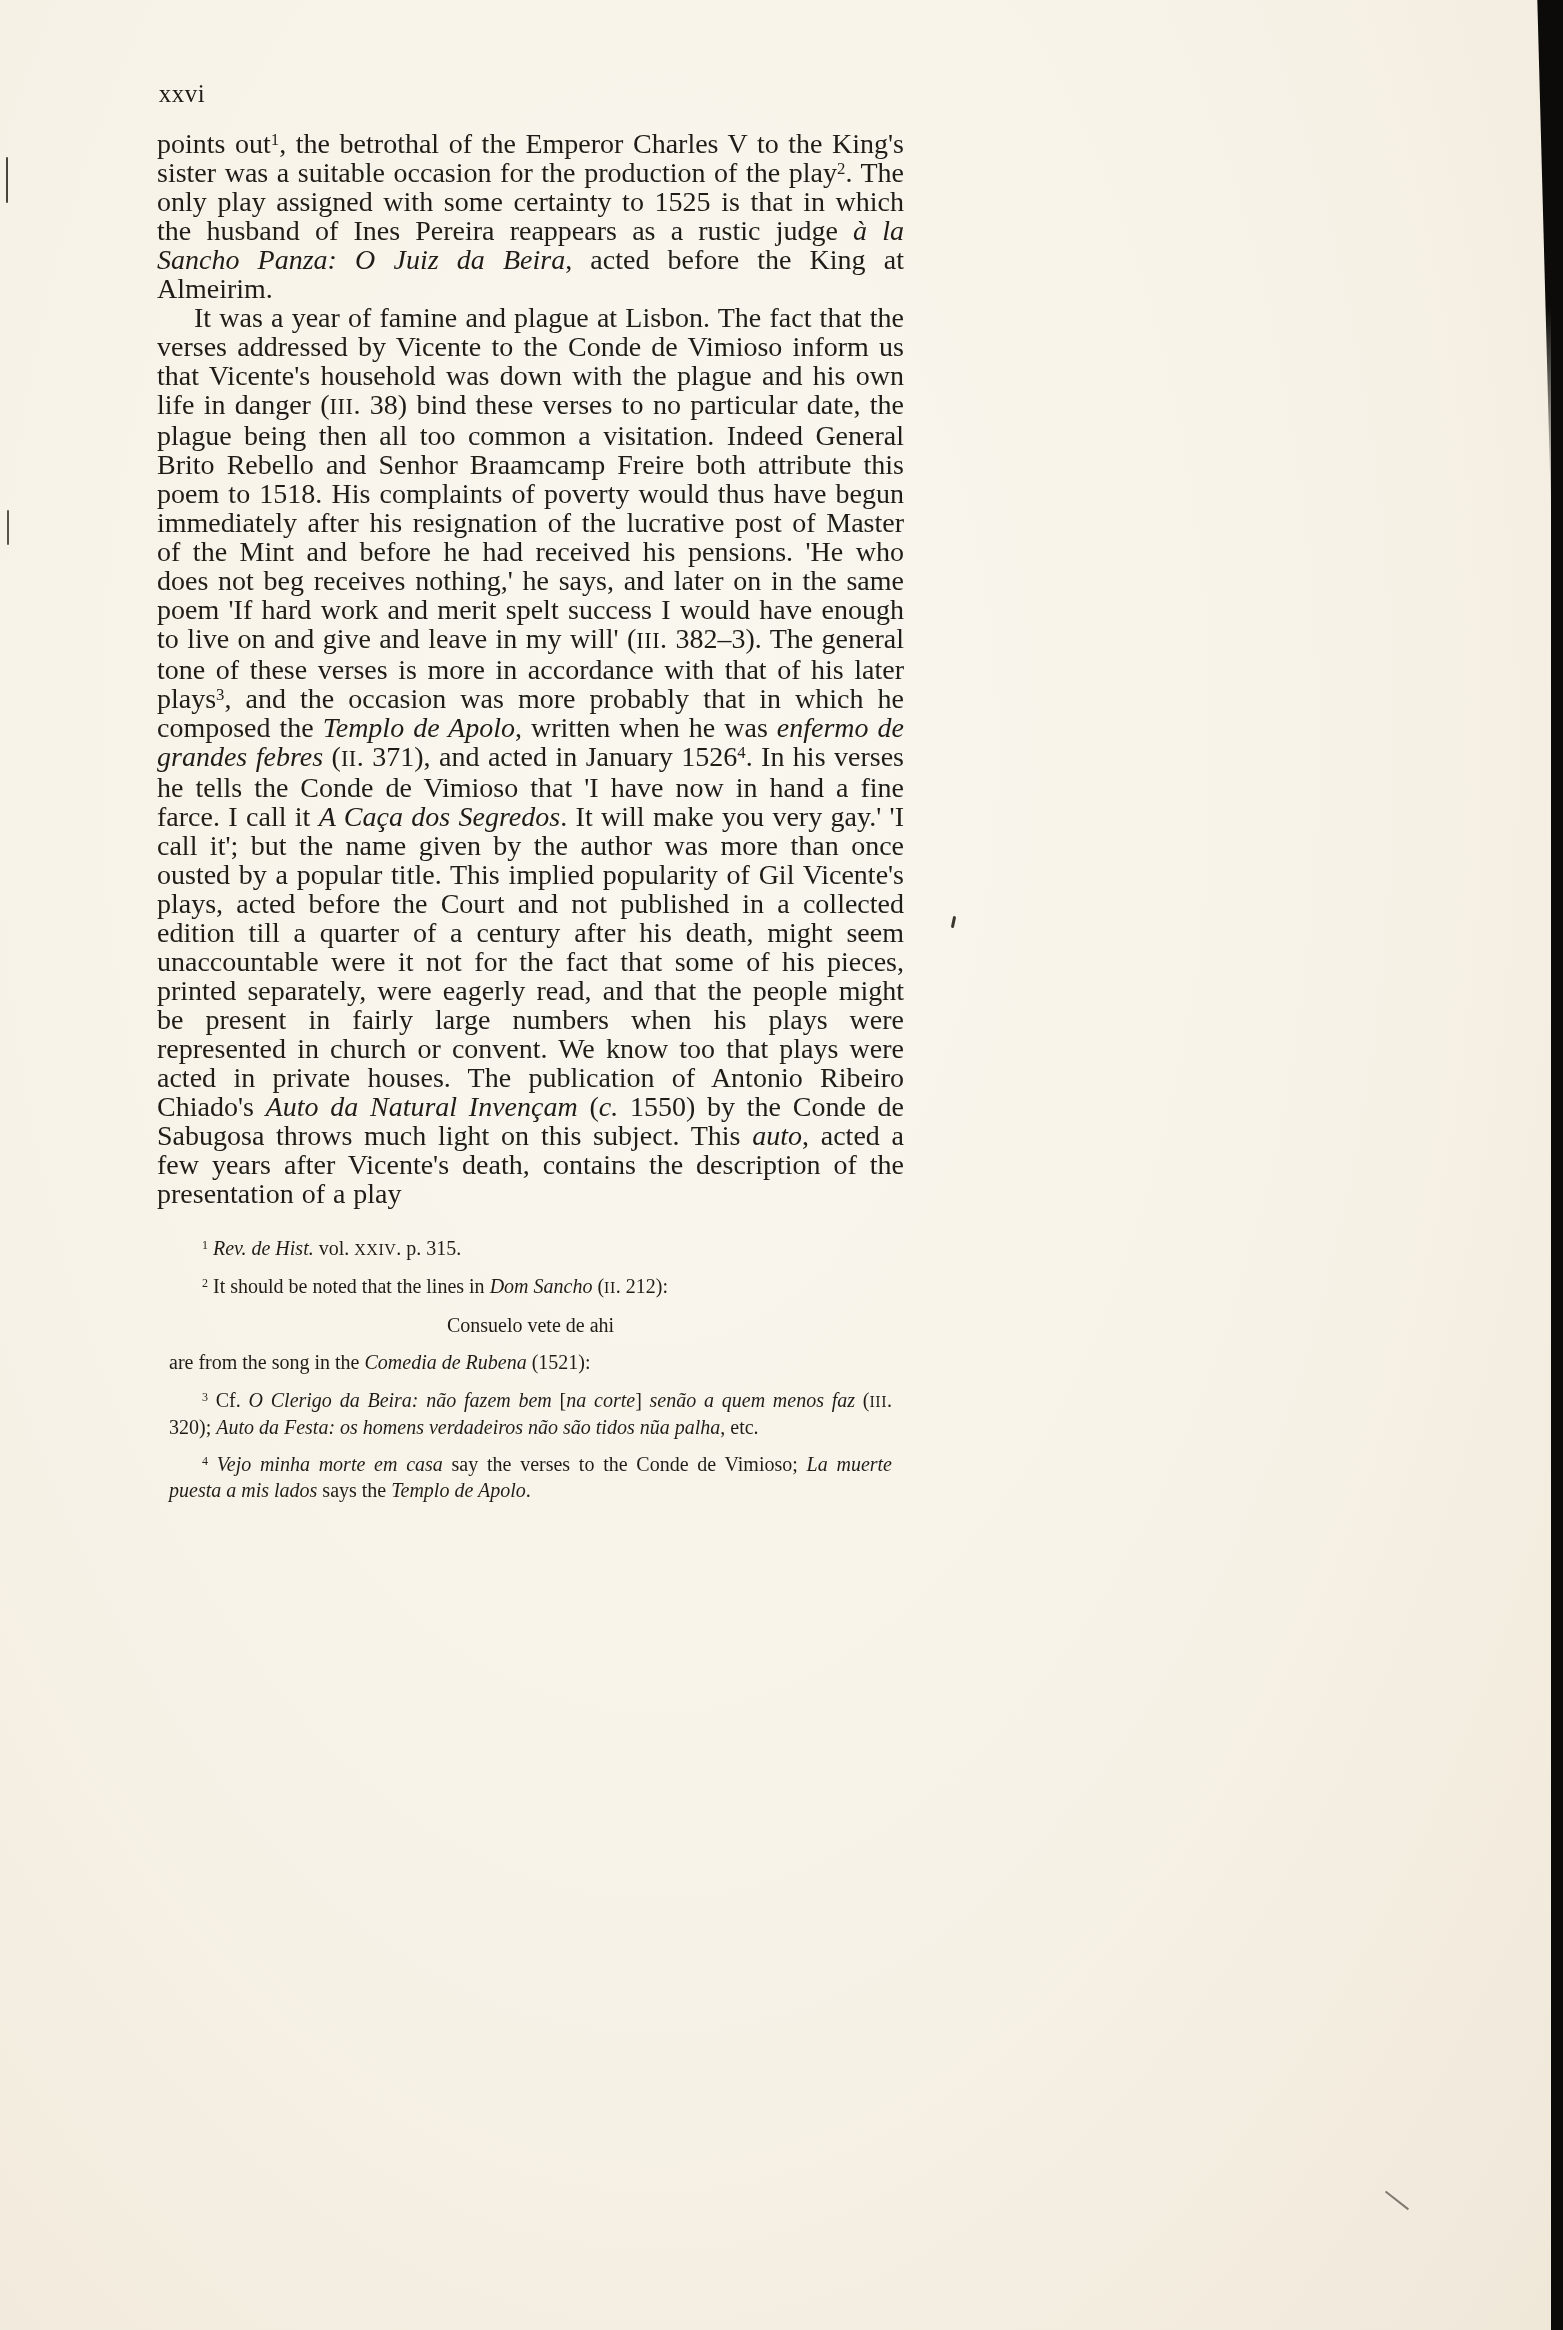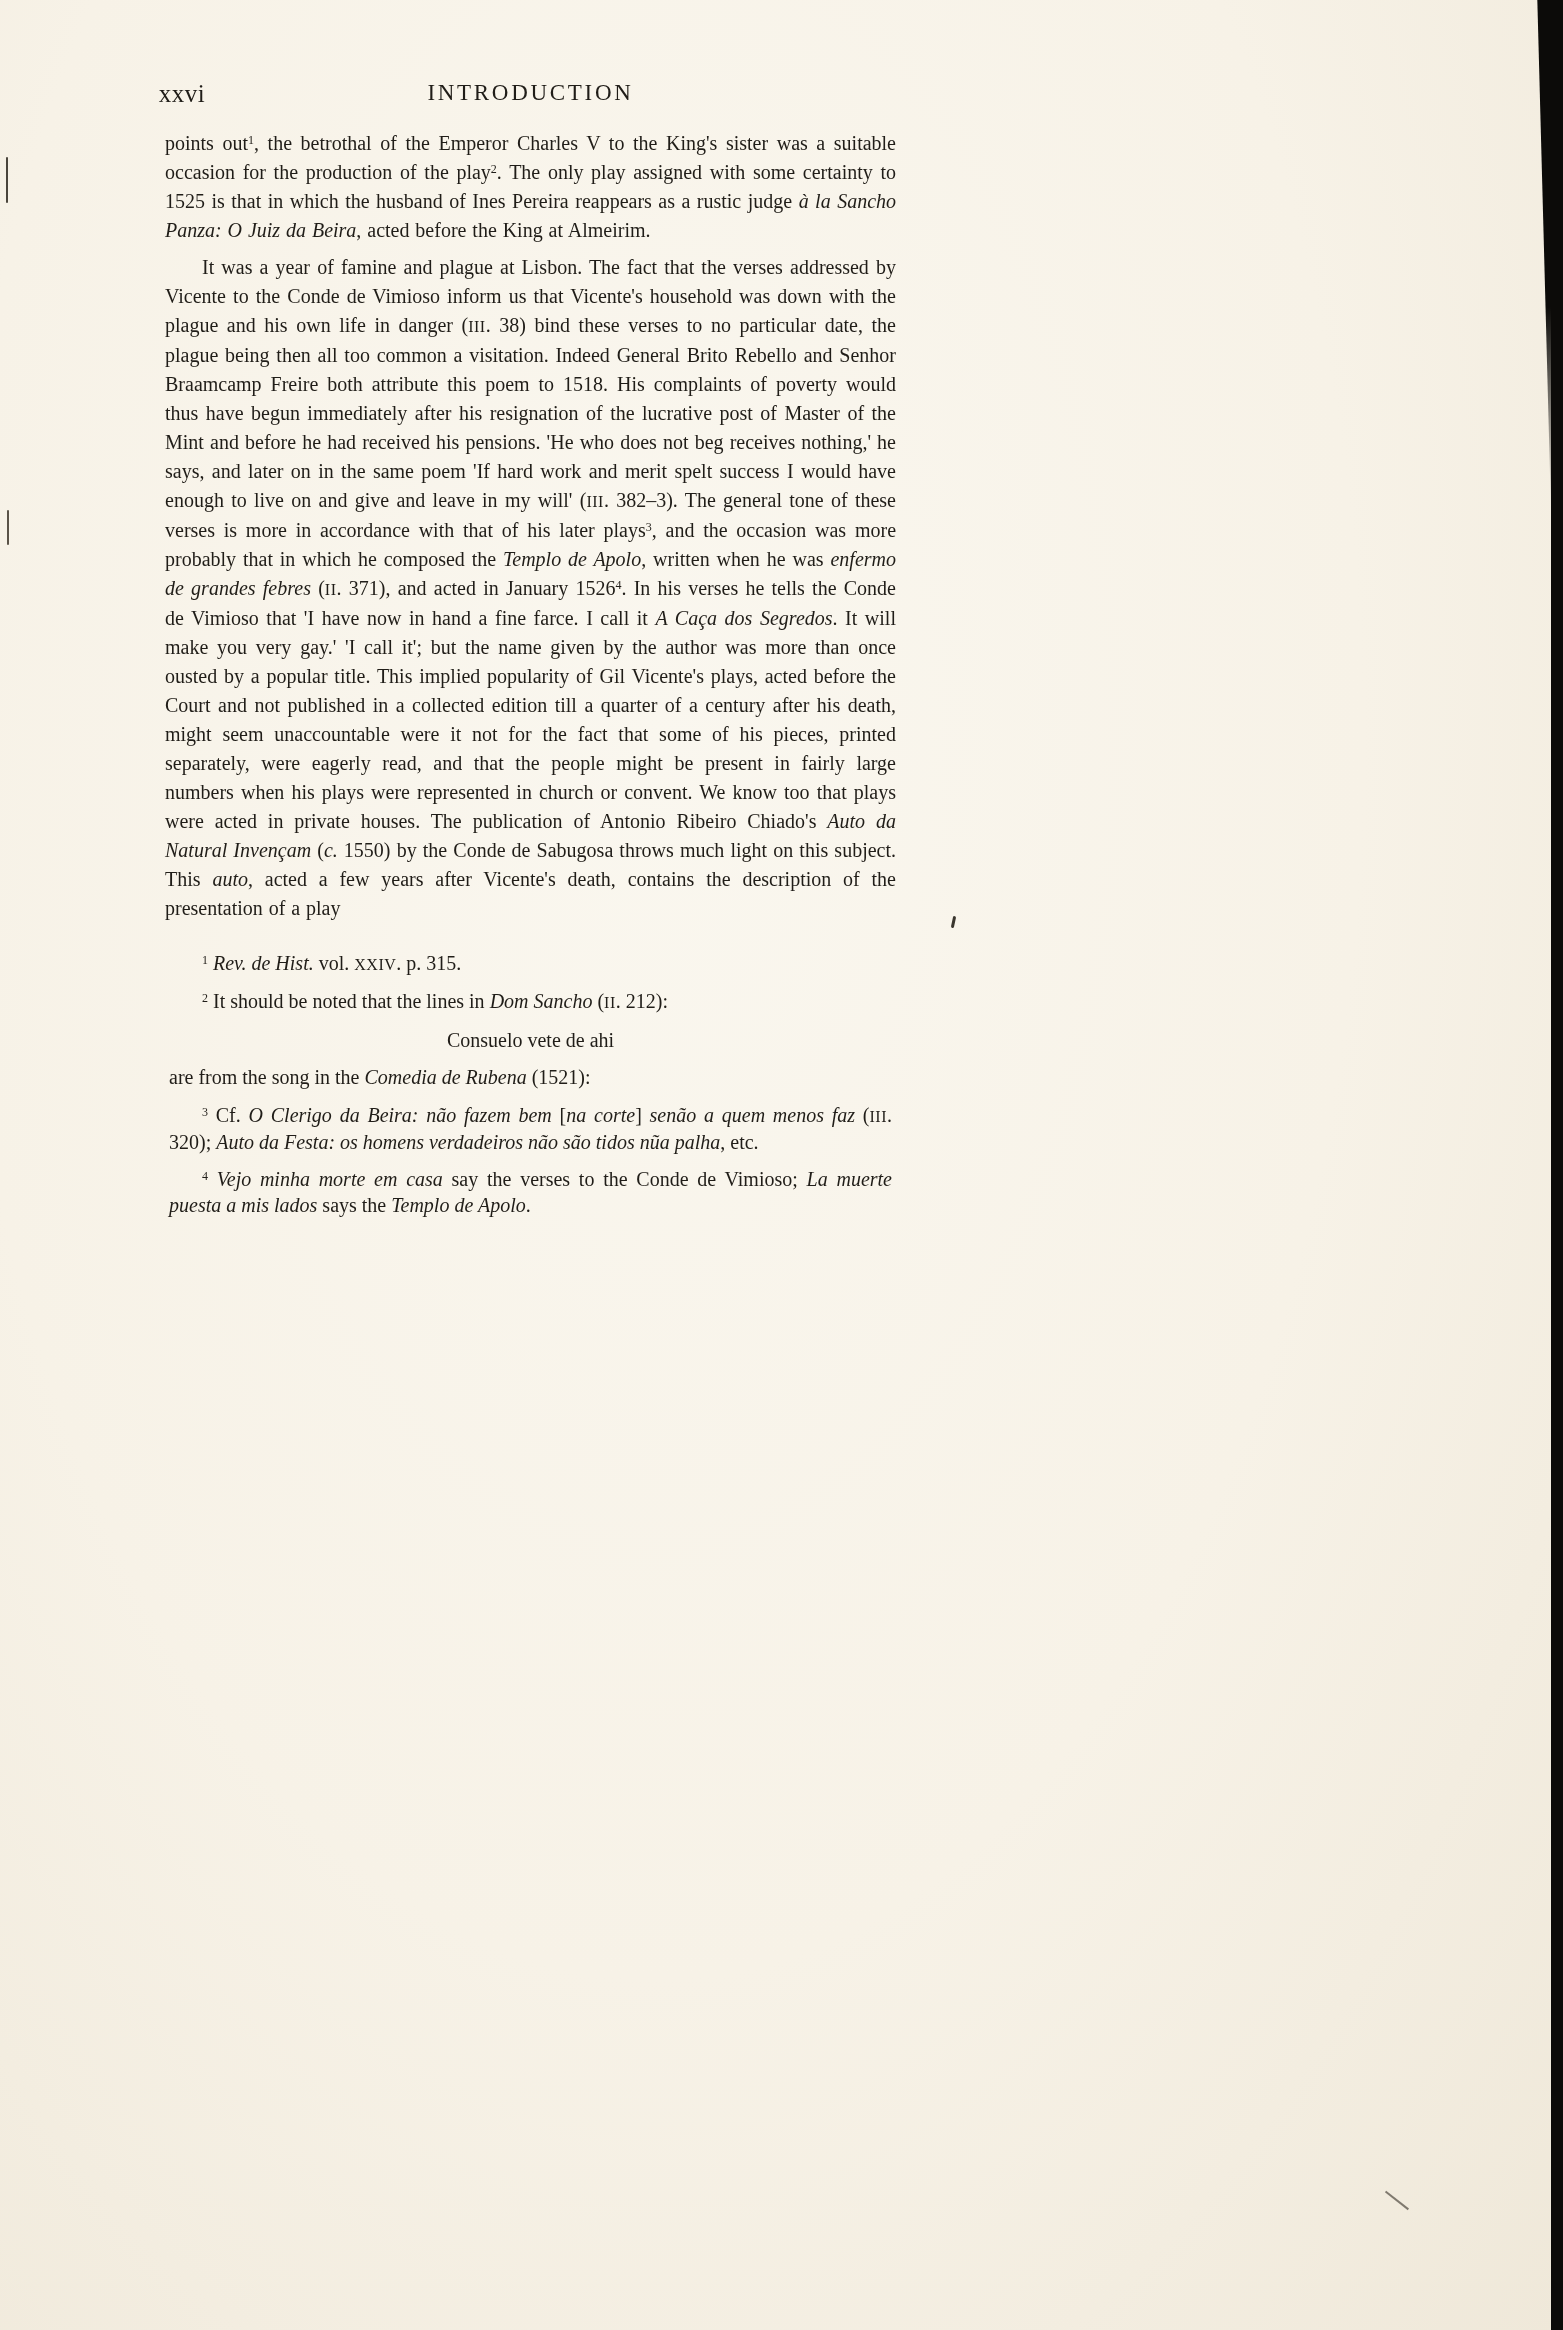--- a/index.html
+++ b/index.html
@@ -42,22 +42,22 @@
   .running-head {
     position: absolute;
     left: 0; right: 0;
     top: 1.8px;
     text-align: center;
     font-size: 23px;
     letter-spacing: 2.7px;
   }
 
   .body-text p {
-    margin: 8px;
-    font-size: 20px;
+    margin: 0;
+    font-size: 28px;
     line-height: 29px;
     text-align: justify;
     word-spacing: 0.9px;
   }
   .body-text p.indent { text-indent: 37px; }
 
   .footnotes {
     margin-top: 27.4px;
   }
   .footnotes p {
@@ -128,21 +128,20 @@
 </style>
 </head>
 <body>
 
 <div class="page">
 
   <div class="text-column">
 
     <div class="page-header">
       <span class="page-num">xxvi</span>
-      <span class="running-head">INTRODUCTION</span>
     </div>
 
     <div class="body-text" id="body-container">
         <p class=""><span>points out</span><span class="sup">1</span><span>, the betrothal of the Emperor Charles V to the King's sister was a suitable occasion for the production of the play</span><span class="sup">2</span><span>. The only play assigned with some certainty to 1525 is that in which the husband of Ines Pereira reappears as a rustic judge </span><span class="it">à la Sancho Panza: O Juiz da Beira</span><span>, acted before the King at Almeirim.</span></p>
         <p class="indent"><span>It was a year of famine and plague at Lisbon. The fact that the verses addressed by Vicente to the Conde de Vimioso inform us that Vicente's household was down with the plague and his own life in danger (</span><span class="sc">III</span><span>. 38) bind these verses to no particular date, the plague being then all too common a visitation. Indeed General Brito Rebello and Senhor Braamcamp Freire both attribute this poem to 1518. His complaints of poverty would thus have begun immediately after his resignation of the lucrative post of Master of the Mint and before he had received his pensions. 'He who does not beg receives nothing,' he says, and later on in the same poem 'If hard work and merit spelt success I would have enough to live on and give and leave in my will' (</span><span class="sc">III</span><span>. 382–3). The general tone of these verses is more in accordance with that of his later plays</span><span class="sup">3</span><span>, and the occasion was more probably that in which he composed the </span><span class="it">Templo de Apolo</span><span>, written when he was </span><span class="it">enfermo de grandes febres</span><span> (</span><span class="sc">II</span><span>. 371), and acted in January 1526</span><span class="sup">4</span><span>. In his verses he tells the Conde de Vimioso that 'I have now in hand a fine farce. I call it </span><span class="it">A Caça dos Segredos</span><span>. It will make you very gay.' 'I call it'; but the name given by the author was more than once ousted by a popular title. This implied popularity of Gil Vicente's plays, acted before the Court and not published in a collected edition till a quarter of a century after his death, might seem unaccountable were it not for the fact that some of his pieces, printed separately, were eagerly read, and that the people might be present in fairly large numbers when his plays were represented in church or convent. We know too that plays were acted in private houses. The publication of Antonio Ribeiro Chiado's </span><span class="it">Auto da Natural Invençam</span><span> (</span><span class="it">c.</span><span> 1550) by the Conde de Sabugosa throws much light on this subject. This </span><span class="it">auto</span><span>, acted a few years after Vicente's death, contains the description of the presentation of a play</span></p>
       </div>
 
     <div class="footnotes" id="footnotes-container">
         <p class="indent"><span class="sup">1</span><span> </span><span class="it">Rev. de Hist.</span><span> vol. </span><span class="sc">XXIV</span><span>. p. 315.</span></p>
         <p class="indent"><span class="sup">2</span><span> It should be noted that the lines in </span><span class="it">Dom Sancho</span><span> (</span><span class="sc">II</span><span>. 212):</span></p>

